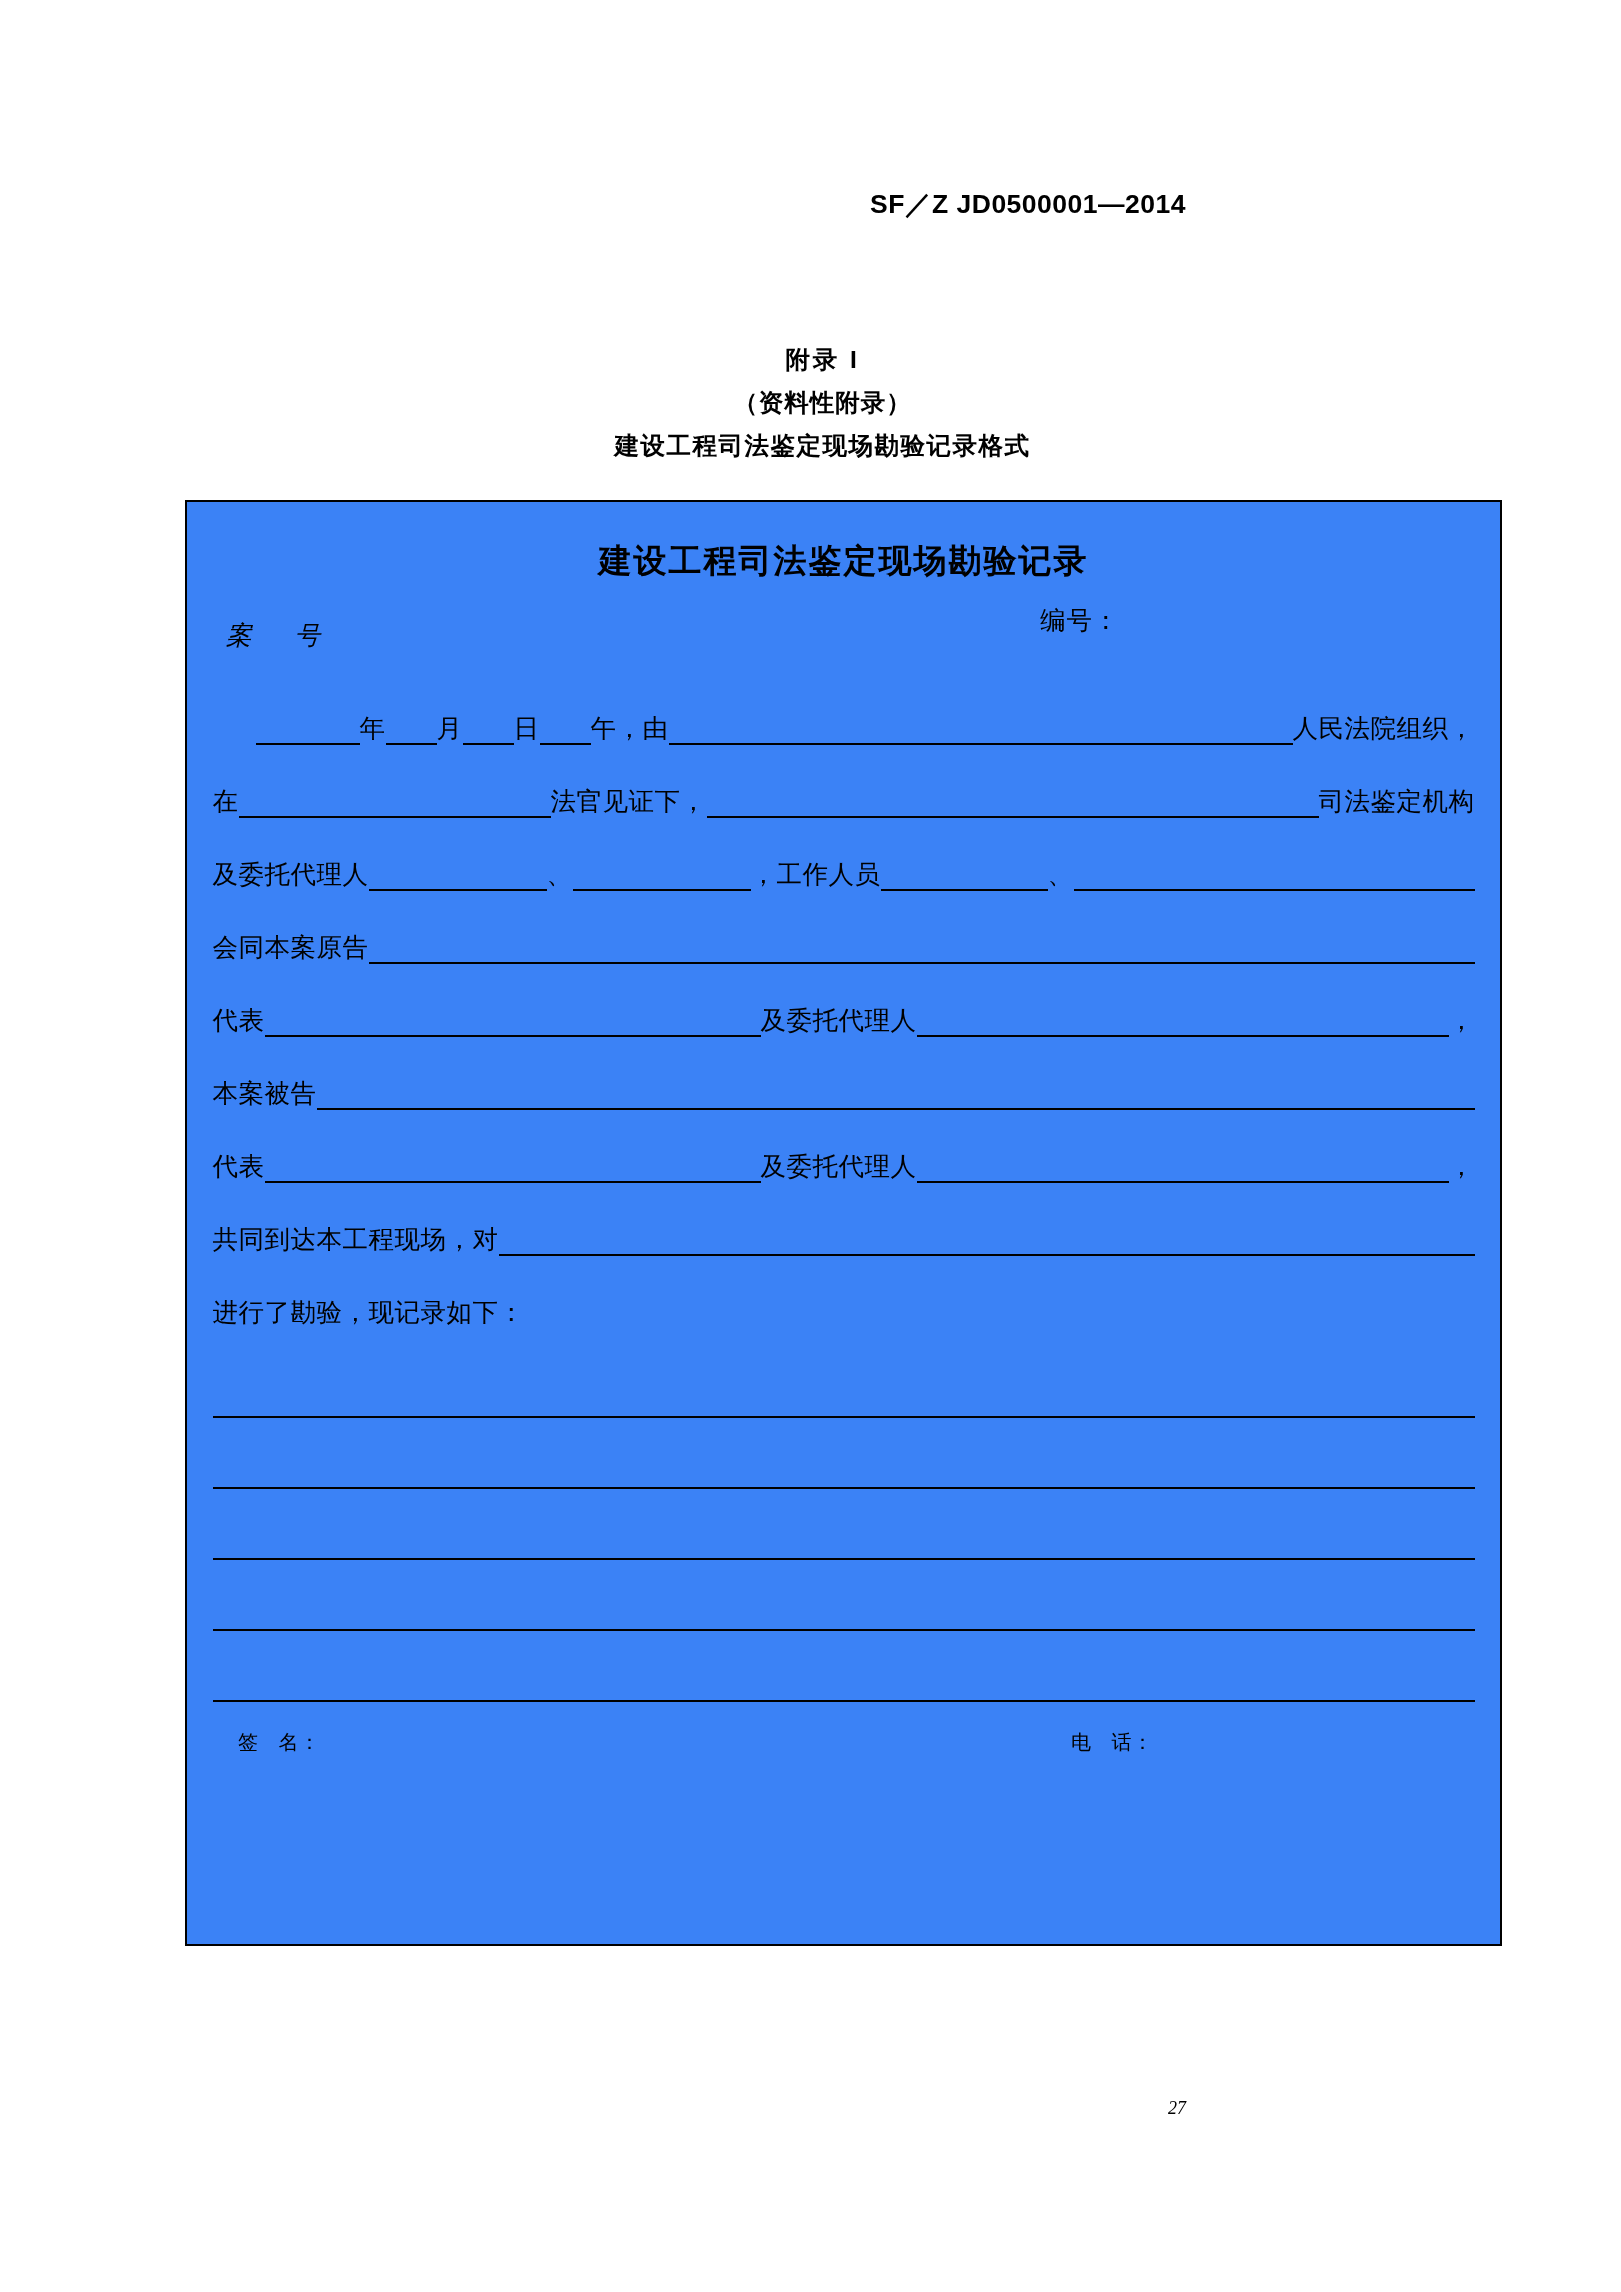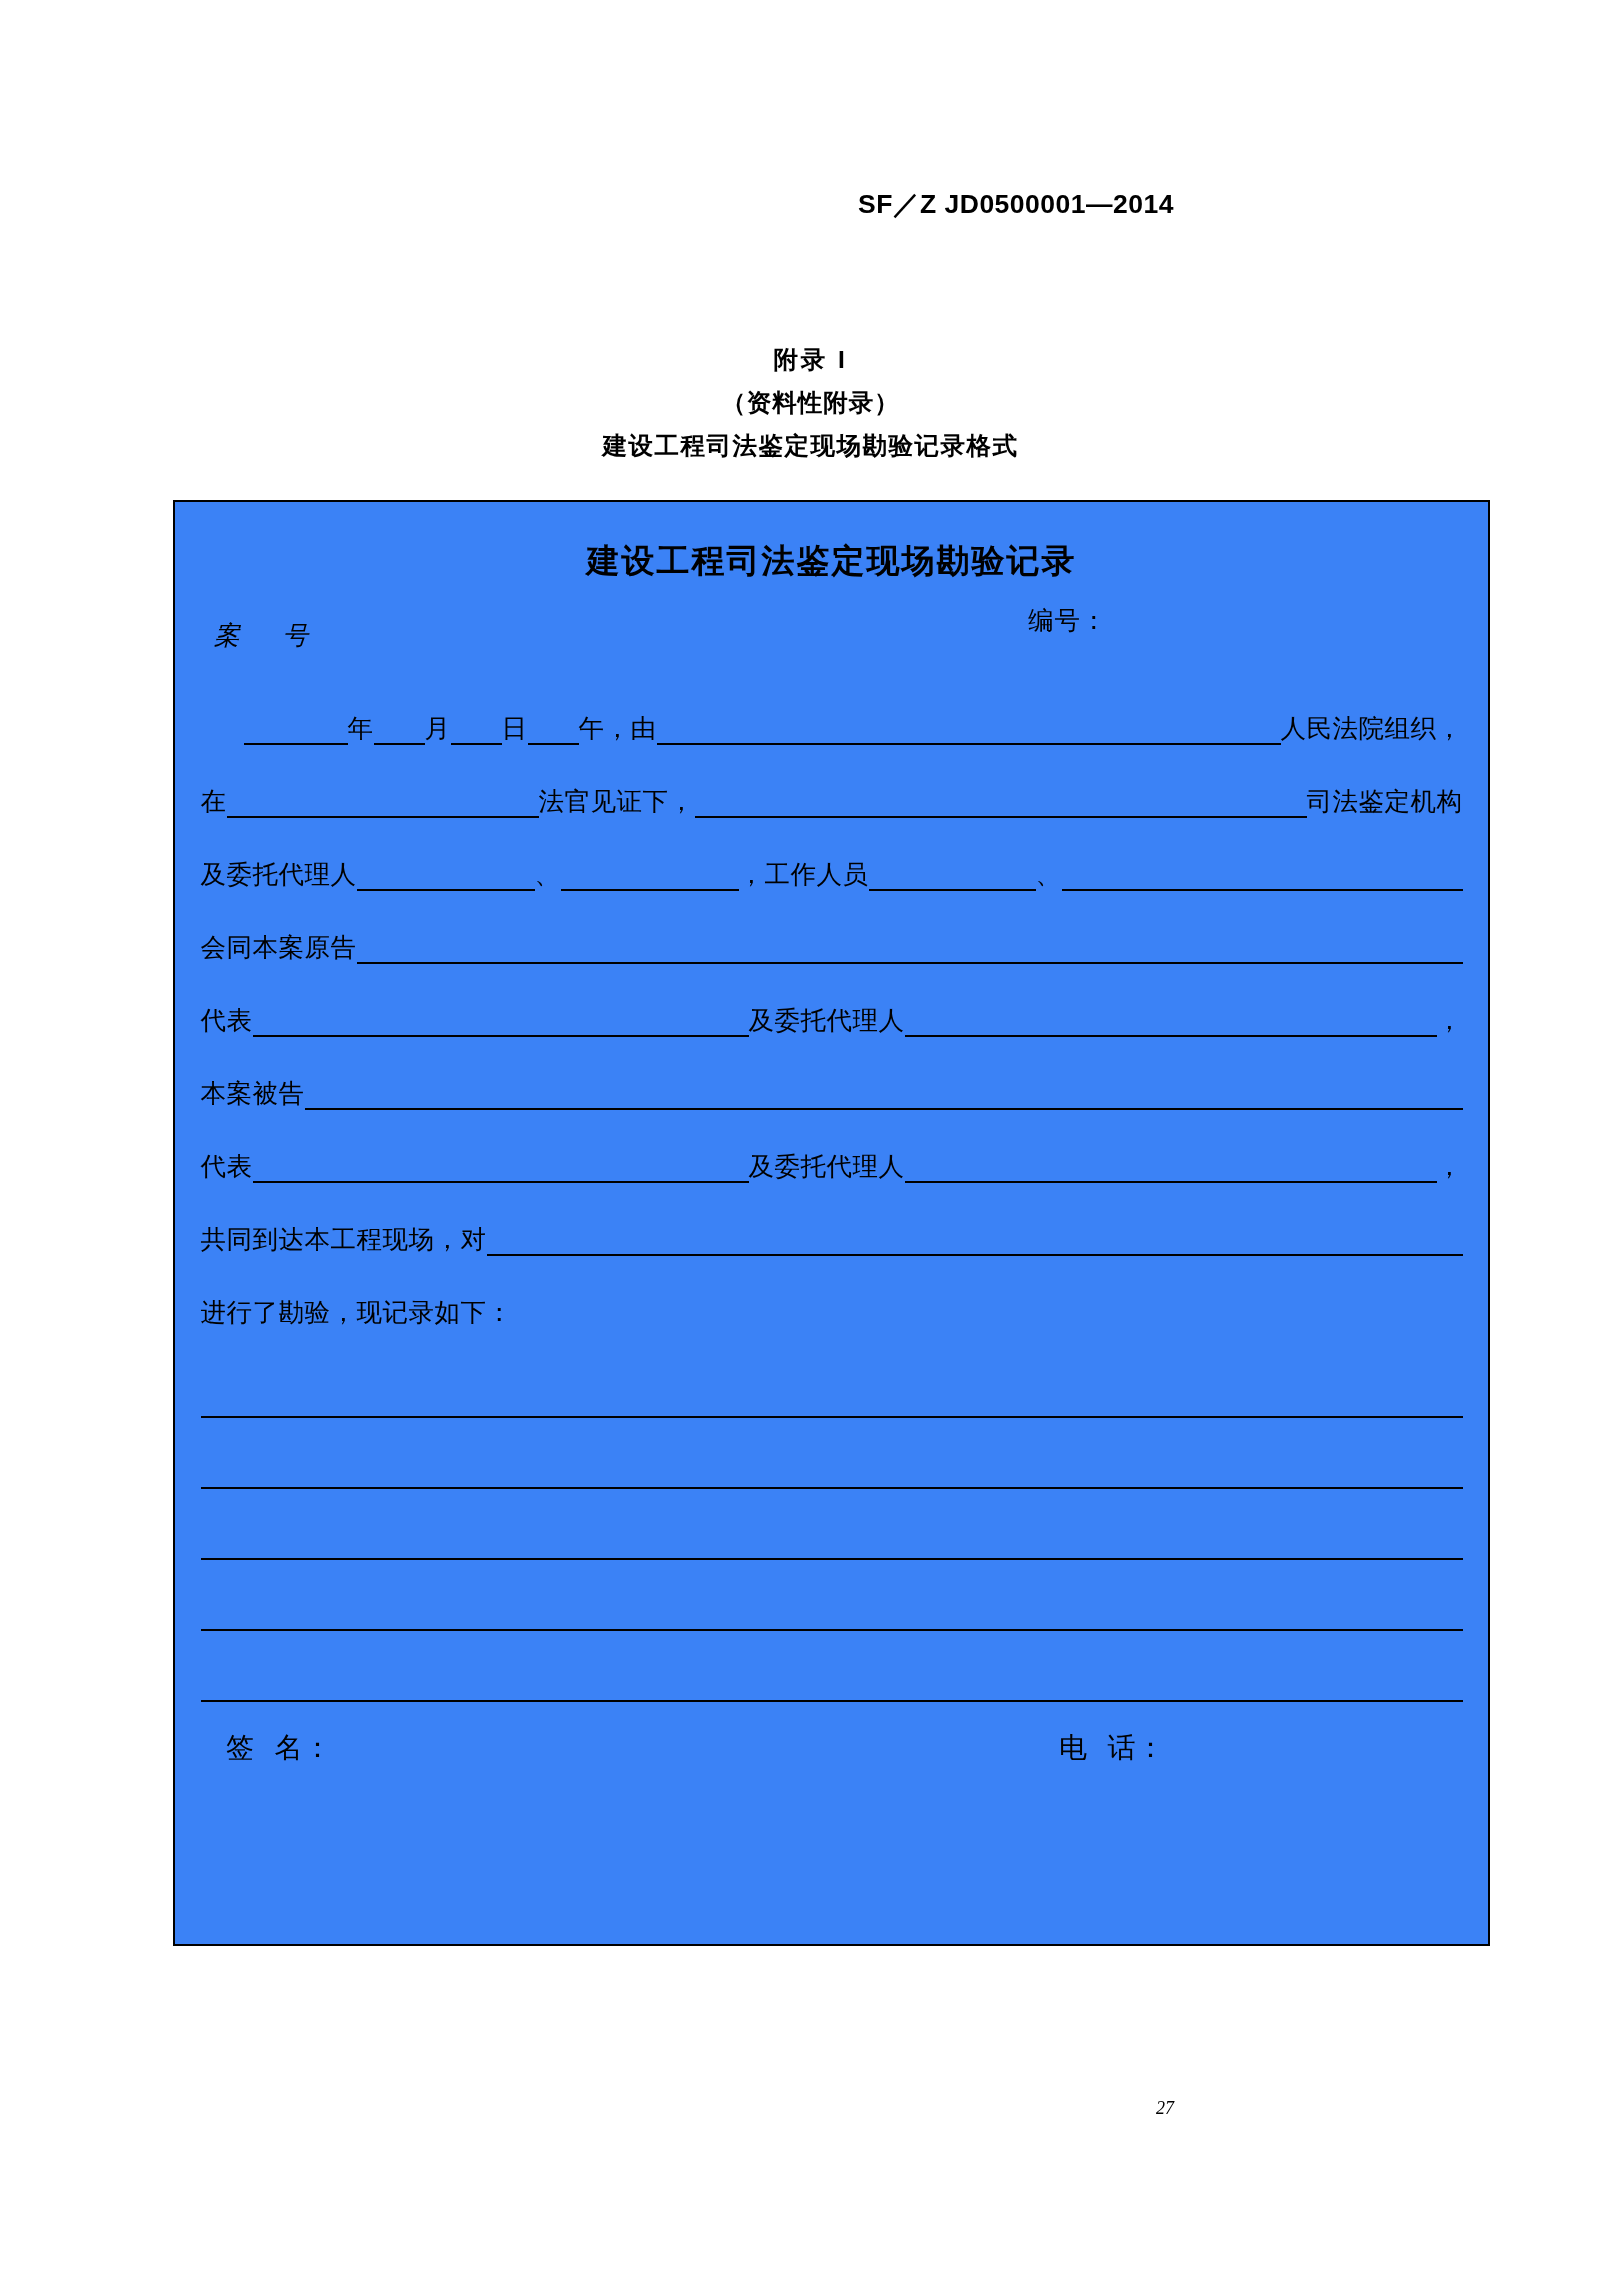--- a/index.html
+++ b/index.html
@@ -15,20 +15,21 @@
     font-family: "Liberation Serif", "DejaVu Serif", serif;
     color: #000000;
     overflow: hidden;
   }
 
   .page {
     position: absolute;
     inset: 0;
     width: 1323px;
     height: 2293px;
+    margin-left: 12px;
   }
 
   
   .doc-header {
     position: absolute;
     top: 186px;
     right: 149px;
     font-family: "Liberation Sans", "DejaVu Sans", sans-serif;
     font-size: 26.5px;
     font-weight: bold;
@@ -135,21 +136,21 @@
     height: 69px;
   }
 
   
   .sign-row {
     position: relative;
     height: 69px;
     margin-top: 5.9px;
     padding: 0 26px;
     font-family: "Liberation Sans", "DejaVu Sans", sans-serif;
-    font-size: 28px;
+    font-size: 20px;
   }
   .sign-row .sig {
     position: absolute;
     left: 51px;
     top: 21.6px;
     letter-spacing: 1px;
   }
   .sign-row .tel {
     position: absolute;
     left: 884px;

